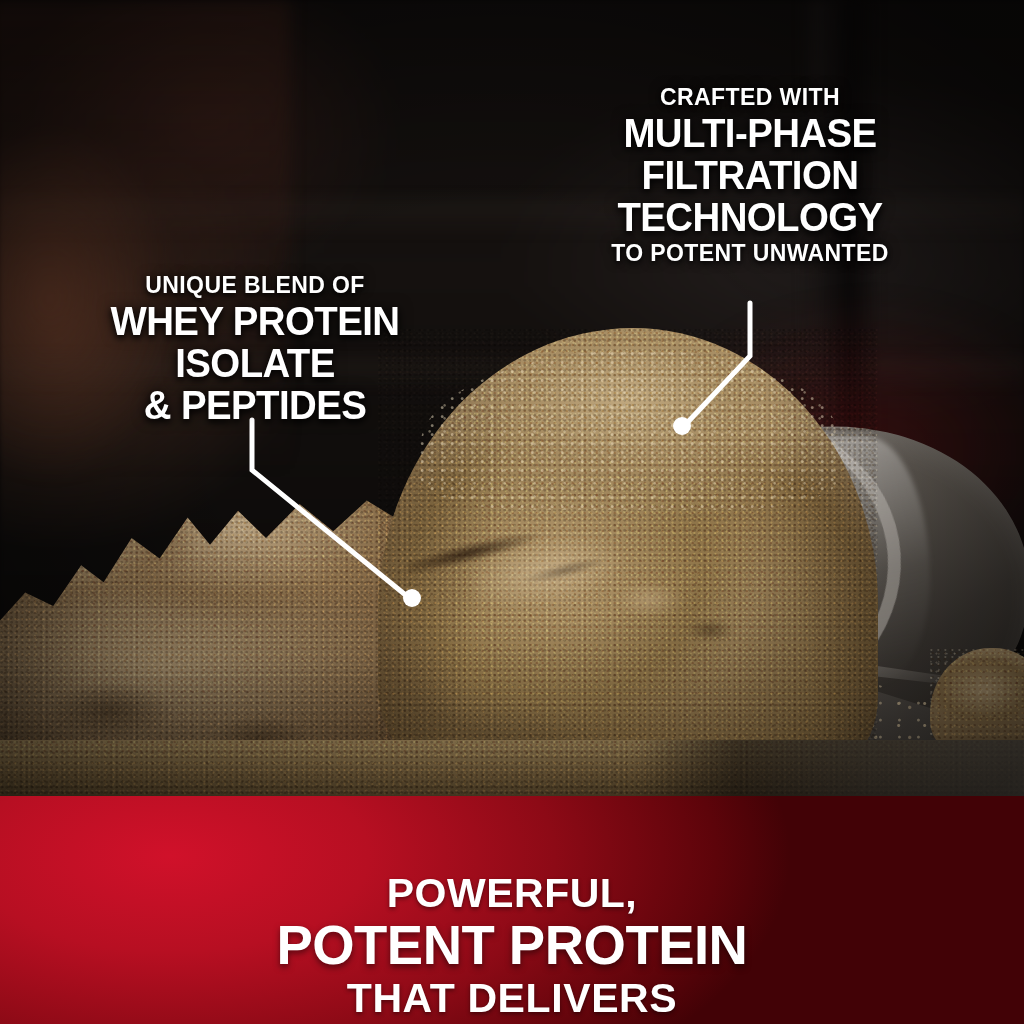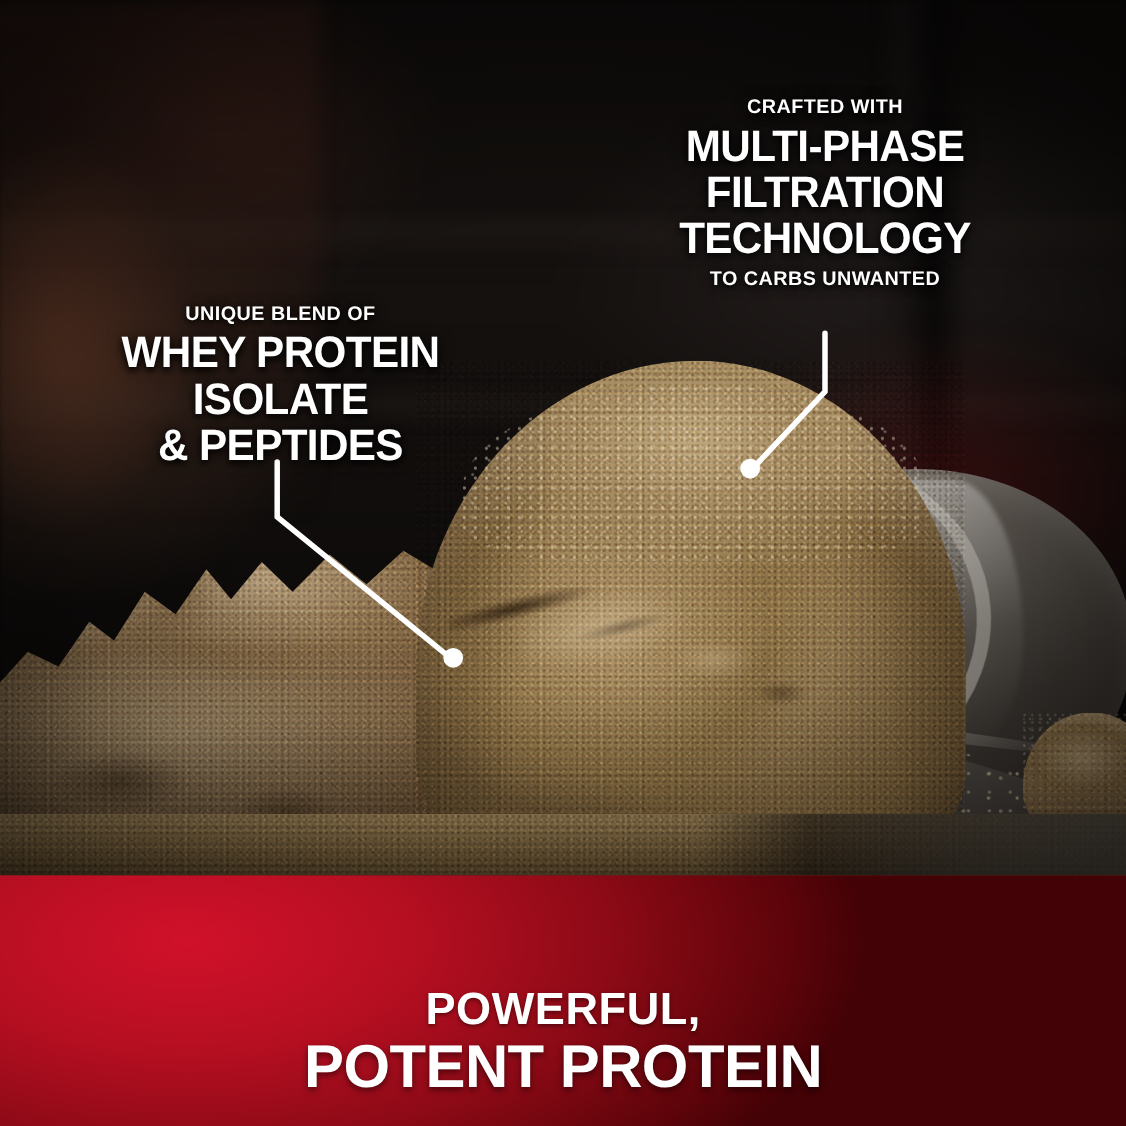--- a/index.html
+++ b/index.html
@@ -211,21 +211,21 @@
   }
   .bottom-strip-dark {
     position:absolute; left:0; top:740px; width:1024px; height:56px;
     background:
       linear-gradient(90deg, rgba(0,0,0,0.0) 0%, rgba(0,0,0,0.0) 62%, rgba(20,16,14,0.55) 72%, rgba(60,56,52,0.75) 86%, rgba(80,76,72,0.80) 100%);
   }
 
   
   .callout { position:absolute; text-align:center; color:#fff; }
   .co-small {
-    font-size:18px; font-weight:bold; letter-spacing:0.4px;
+    font-size:23px; font-weight:bold; letter-spacing:0.4px;
     line-height:30px; white-space:nowrap;
     text-shadow:0 2px 5px rgba(0,0,0,0.85), 0 0 12px rgba(0,0,0,0.7);
   }
   .co-big {
     font-size:40px; font-weight:bold; letter-spacing:-0.6px;
     line-height:42px; white-space:nowrap;
     transform:scaleX(0.96); transform-origin:center;
     text-shadow:0 3px 7px rgba(0,0,0,0.9), 0 0 14px rgba(0,0,0,0.75);
   }
   #callout-left  { left:35px;  top:270px; width:440px; }
@@ -321,24 +321,25 @@
       <div class="co-big">WHEY PROTEIN</div>
       <div class="co-big">ISOLATE</div>
       <div class="co-big">&amp; PEPTIDES</div>
     </div>
 
     <div class="callout" id="callout-right">
       <div class="co-small">CRAFTED WITH</div>
       <div class="co-big">MULTI-PHASE</div>
       <div class="co-big">FILTRATION</div>
       <div class="co-big">TECHNOLOGY</div>
-      <div class="co-small">TO CARBS UNWANTED</div>
+      <div class="co-small">TO POTENT UNWANTED</div>
     </div>
   </div>
 
   <div class="banner">
     <div class="banner-inner">
       <div class="bn-1">POWERFUL,</div>
       <div class="bn-2">POTENT PROTEIN</div>
+      <div class="bn-3">THAT DELIVERS</div>
     </div>
   </div>
 
 </div>
 
 </body></html>

